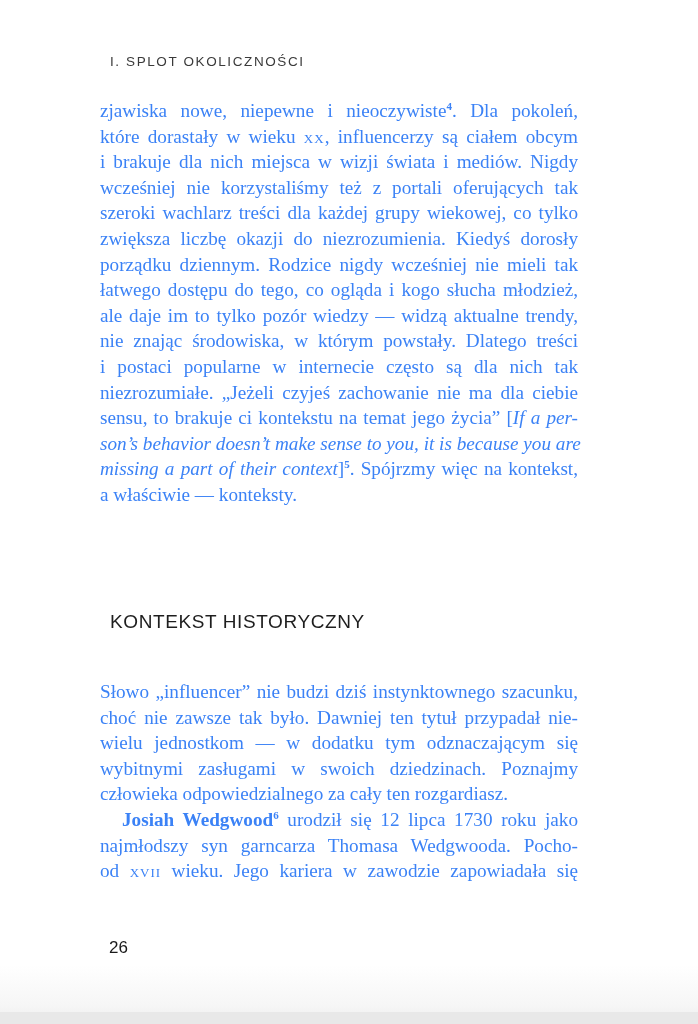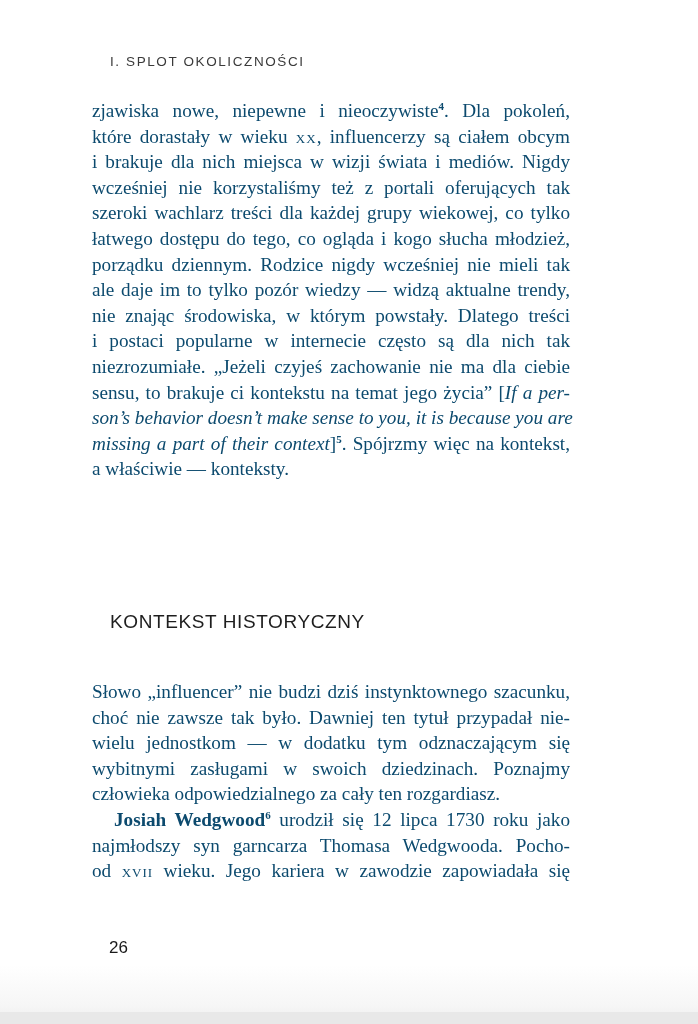--- a/index.html
+++ b/index.html
@@ -8,23 +8,23 @@
     background: #ffffff; color: #2a2a2a;
     font-family: "DejaVu Serif", "Liberation Serif", serif;
   }
   .page { position: absolute; left: 0; top: 0; width: 698px; height: 768px; }
   .running-head {
     position: absolute; left: 110px; top: 54px;
     font-family: "Liberation Sans", "DejaVu Sans", sans-serif;
     font-size: 13.5px; letter-spacing: 1.6px; color: #3a3a3a;
   }
   .body-text {
-    position: absolute; left: 92px; width: 478px;
+    position: absolute; left: 100px; width: 478px;
     font-family: "Liberation Serif", "DejaVu Serif", serif;
-    font-size: 19.2px; line-height: 25.6px; color: #0c4a6e;
+    font-size: 19.2px; line-height: 25.6px; color: #3b82f6;
     text-align: justify; text-align-last: left;
   }
   .block1 { top: 98px; }
   .block2 { top: 659px; margin-top: 20px; }
   .line { display: block; white-space: nowrap; text-align-last: justify; text-align: justify; }
   .line.last { text-align-last: left; }
   .indent { padding-left: 22px; }
   .sup { font-size: 11px; vertical-align: super; line-height: 0; font-weight: bold; }
   .sc { font-variant: small-caps; letter-spacing: 1px; }
   .it { font-style: italic; }
@@ -53,22 +53,23 @@
 <div class="page">
 
   <div class="running-head">I. SPLOT OKOLICZNOŚCI</div>
 
   <div class="body-text block1">
     <span class="line"><span>zjawiska nowe, niepewne i nieoczywiste</span><span class="sup">4</span><span>. Dla pokoleń,</span></span>
     <span class="line"><span>które dorastały w wieku </span><span class="sc">xx</span><span>, influencerzy są ciałem obcym</span></span>
     <span class="line">i brakuje dla nich miejsca w wizji świata i mediów. Nigdy</span>
     <span class="line">wcześniej nie korzystaliśmy też z portali oferujących tak</span>
     <span class="line">szeroki wachlarz treści dla każdej grupy wiekowej, co tylko</span>
+    <span class="line">zwiększa liczbę okazji do niezrozumienia. Kiedyś dorosły</span>
+    <span class="line">porządku dziennym. Rodzice nigdy wcześniej nie mieli tak</span>
     <span class="line">łatwego dostępu do tego, co ogląda i kogo słucha młodzież,</span>
-    <span class="line">porządku dziennym. Rodzice nigdy wcześniej nie mieli tak</span>
     <span class="line">ale daje im to tylko pozór wiedzy — widzą aktualne trendy,</span>
     <span class="line">nie znając środowiska, w którym powstały. Dlatego treści</span>
     <span class="line">i postaci popularne w internecie często są dla nich tak</span>
     <span class="line">niezrozumiałe. „Jeżeli czyjeś zachowanie nie ma dla ciebie</span>
     <span class="line"><span>sensu, to brakuje ci kontekstu na temat jego życia” [</span><span class="it">If a per-</span></span>
     <span class="line it">son’s behavior doesn’t make sense to you, it is because you are</span>
     <span class="line"><span class="it">missing a part of their context</span><span>]</span><span class="sup">5</span><span>. Spójrzmy więc na kontekst,</span></span>
     <span class="line last">a właściwie — konteksty.</span>
   </div>
 

